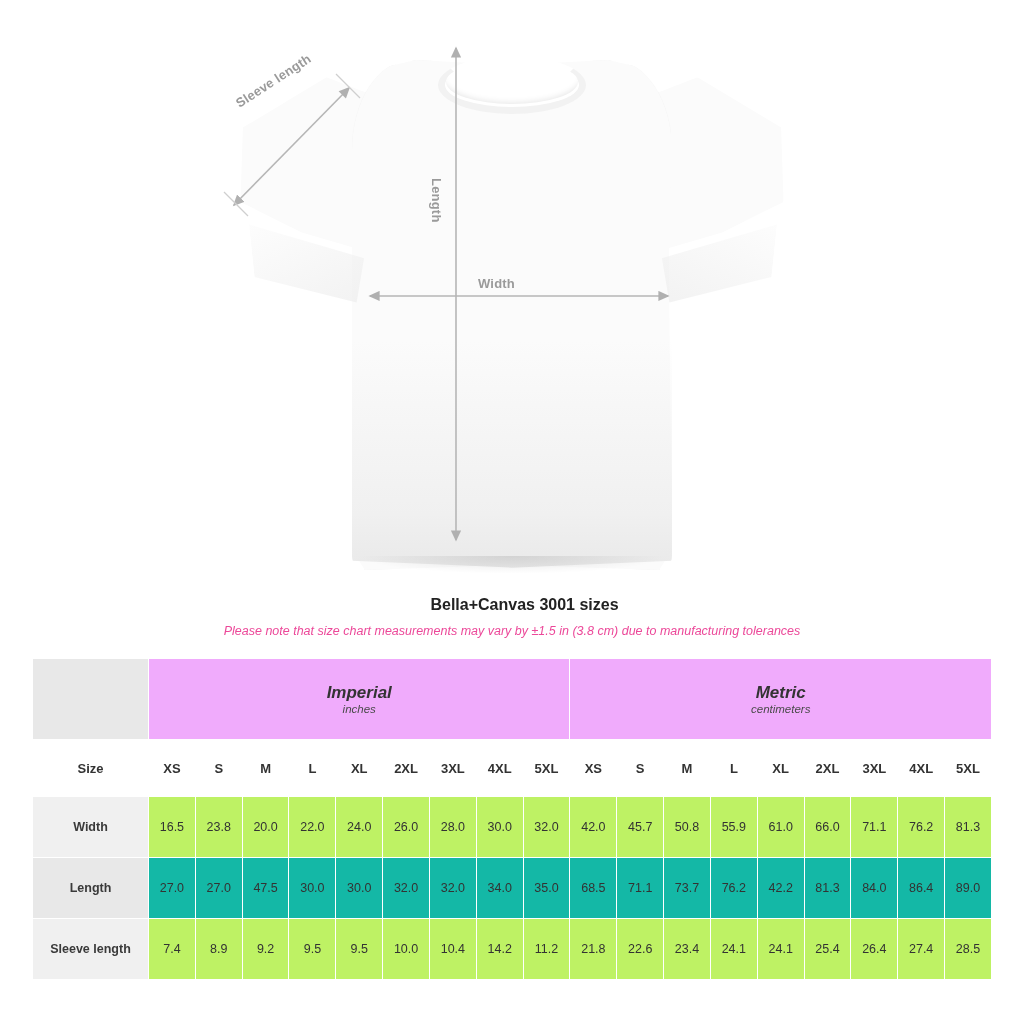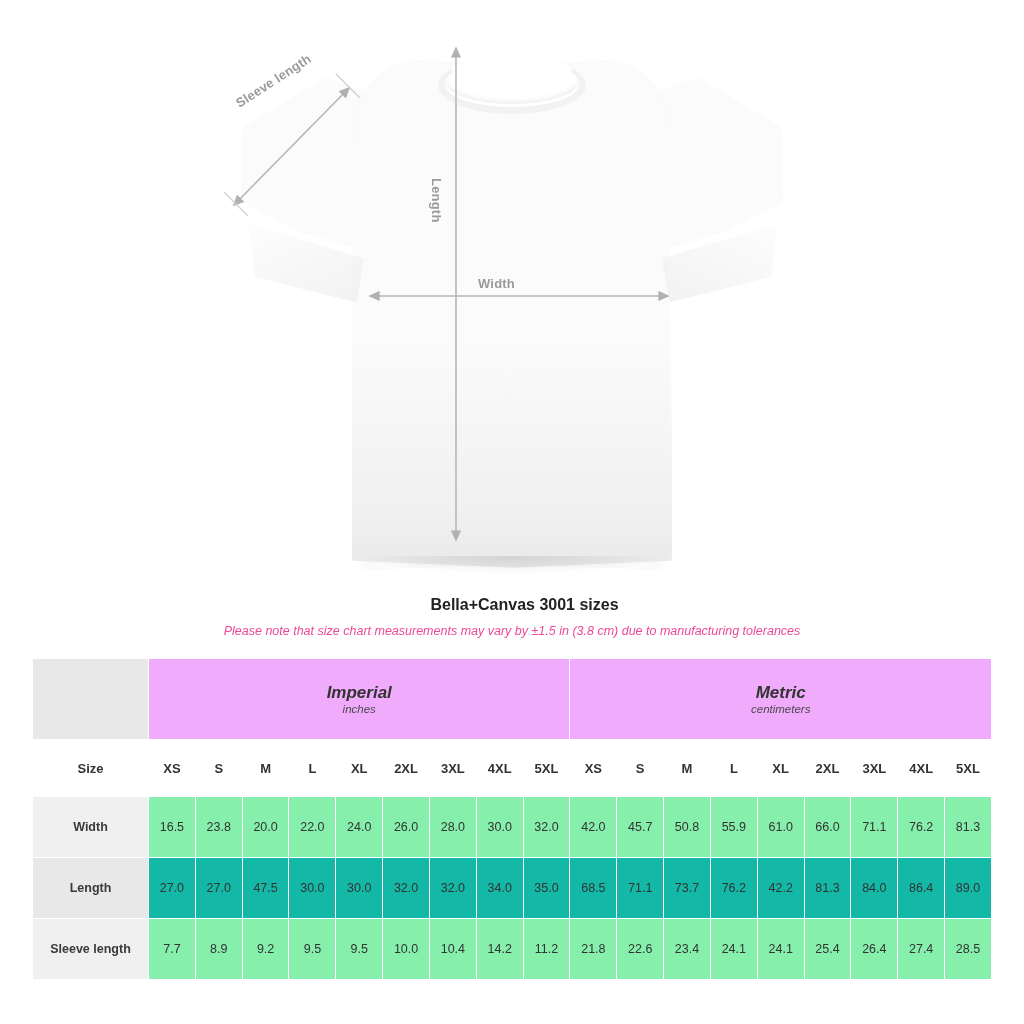--- a/index.html
+++ b/index.html
@@ -218,21 +218,21 @@
     height: 54px;
     font-size: 13px;
     font-weight: bold;
     color: #3a3a3a;
   }
   .hdr-row th.rowlabel {
     background: #ffffff;
   }
   tbody tr td {
     height: 58px;
-    background: #86efac;
+    background: #bef264;
   }
   tbody tr.shaded td {
     background: #14b8a6;
   }
   tbody tr td.rowlabel {
     font-weight: bold;
     color: #3a3a3a;
     background: #f0f0f0;
   }
   tbody tr.shaded td.rowlabel {
@@ -363,21 +363,21 @@
           <td>73.7</td>
           <td>76.2</td>
           <td>42.2</td>
           <td>81.3</td>
           <td>84.0</td>
           <td>86.4</td>
           <td>89.0</td>
         </tr>
         <tr>
           <td class="rowlabel">Sleeve length</td>
-          <td>7.7</td>
+          <td>7.4</td>
           <td>8.9</td>
           <td>9.2</td>
           <td>9.5</td>
           <td>9.5</td>
           <td>10.0</td>
           <td>10.4</td>
           <td>14.2</td>
           <td>11.2</td>
           <td>21.8</td>
           <td>22.6</td>

